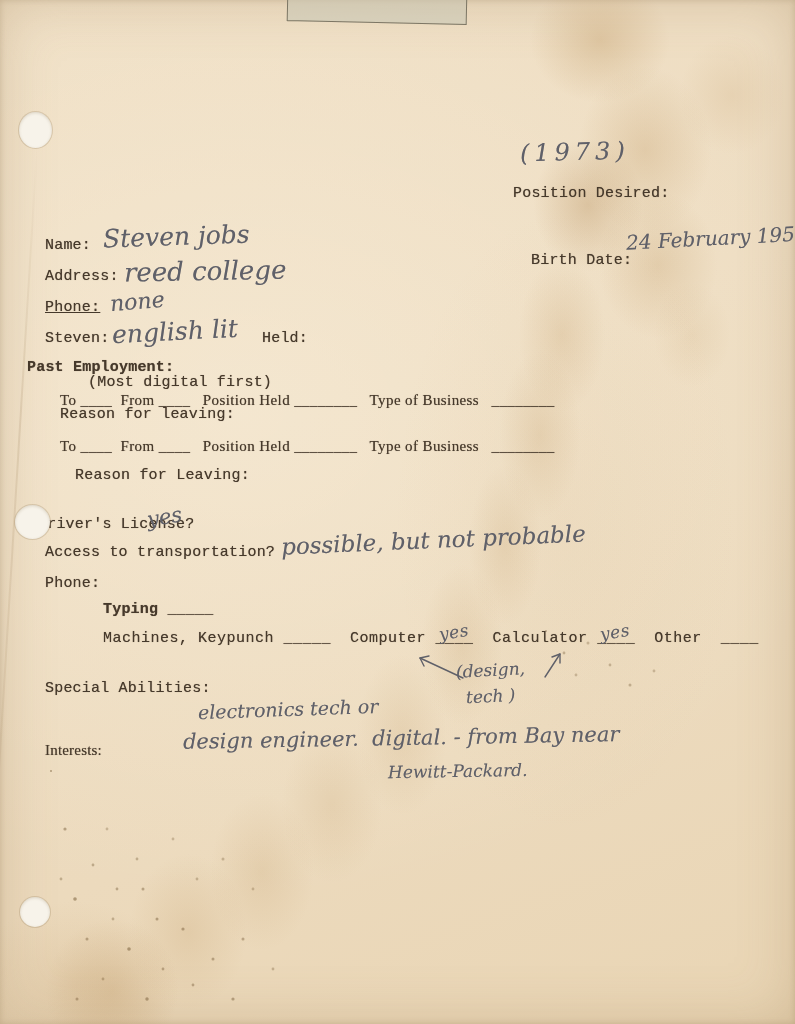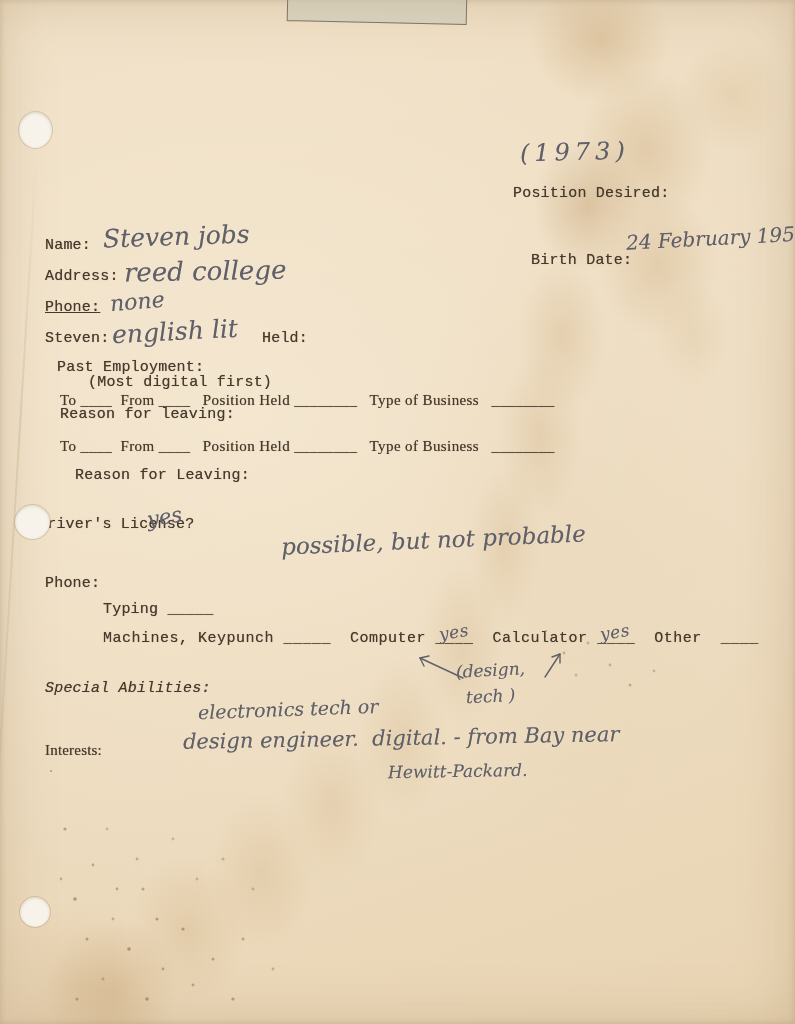--- a/index.html
+++ b/index.html
@@ -111,38 +111,39 @@
   <div class="typed" style="left:45px;top:269px;">Address:</div>
   <div class="hw" style="left:124px;top:258px;font-size:26px;transform:rotate(-1deg);">reed college</div>
 
   <div class="typed" style="left:45px;top:300px;text-decoration:underline;">Phone:</div>
   <div class="hw" style="left:110px;top:291px;font-size:22px;transform:rotate(-5deg);">none</div>
 
   <div class="typed" style="left:45px;top:331px;">Steven:</div>
   <div class="hw" style="left:112px;top:319px;font-size:25px;transform:rotate(-3deg);">english lit</div>
   <div class="typed" style="left:262px;top:331px;">Held:</div>
 
-  <div class="typed" style="left:57px;top:360px;">Past Employment:</div>
+  <div class="typed" style="left:27px;top:360px;font-weight:bold;">Past Employment:</div>
   <div class="typed" style="left:88px;top:375px;">(Most digital first)</div>
   <div class="typed wide" style="left:60px;top:392px;">To ____  From ____   Position Held ________   Type of Business   ________</div>
   <div class="typed" style="left:60px;top:407px;">Reason for leaving:</div>
   <div class="typed wide" style="left:60px;top:438px;">To ____  From ____   Position Held ________   Type of Business   ________</div>
   <div class="typed" style="left:75px;top:468px;">Reason for Leaving:</div>
 
   <div class="typed" style="left:38px;top:517px;">Driver's License?</div>
   <div class="hw" style="left:147px;top:507px;font-size:21px;transform:rotate(-9deg);">yes</div>
 
+  <div class="typed" style="left:45px;top:545px;">Access to transportation?</div>
   <div class="hw" style="left:281px;top:529px;font-size:23px;transform:rotate(-2.5deg);">possible, but not probable</div>
 
   <div class="typed" style="left:45px;top:576px;">Phone:</div>
-  <div class="typed" style="left:103px;top:602px;"><span>Typing </span><span>_____</span></div>
+  <div class="typed" style="left:103px;top:602px;font-weight:bold;"><span>Typing </span><span>_____</span></div>
 
   <div class="typed mach" style="left:103px;top:631px;text-align:center;"><span>Machines, Keypunch </span><span>_____</span><span>  Computer </span><span class="bw"><span>____</span><span class="hwv">yes</span></span><span>  Calculator </span><span class="bw"><span>____</span><span class="hwv">yes</span></span><span>  Other  </span><span>____</span></div>
 
-  <div class="typed" style="left:45px;top:681px;font-style:italic;">Special Abilities:</div>
+  <div class="typed" style="left:45px;top:681px;">Special Abilities:</div>
   <svg class="arrows" width="215" height="80" viewBox="0 0 215 80">
     <g stroke="#5f6069" stroke-width="1.4" fill="none" stroke-linecap="round">
       <path d="M66,37 L23,17"></path>
       <path d="M23,17 l9,-2 M23,17 l4,8"></path>
       <path d="M148,36 L163,13"></path>
       <path d="M163,13 l-8,3 M163,13 l0,9"></path>
     </g>
   </svg>
   <div class="hw" style="left:456px;top:662px;font-size:17px;transform:rotate(-3deg);">(design,</div>
   <div class="hw" style="left:466px;top:688px;font-size:17px;transform:rotate(-3deg);">tech )</div>

